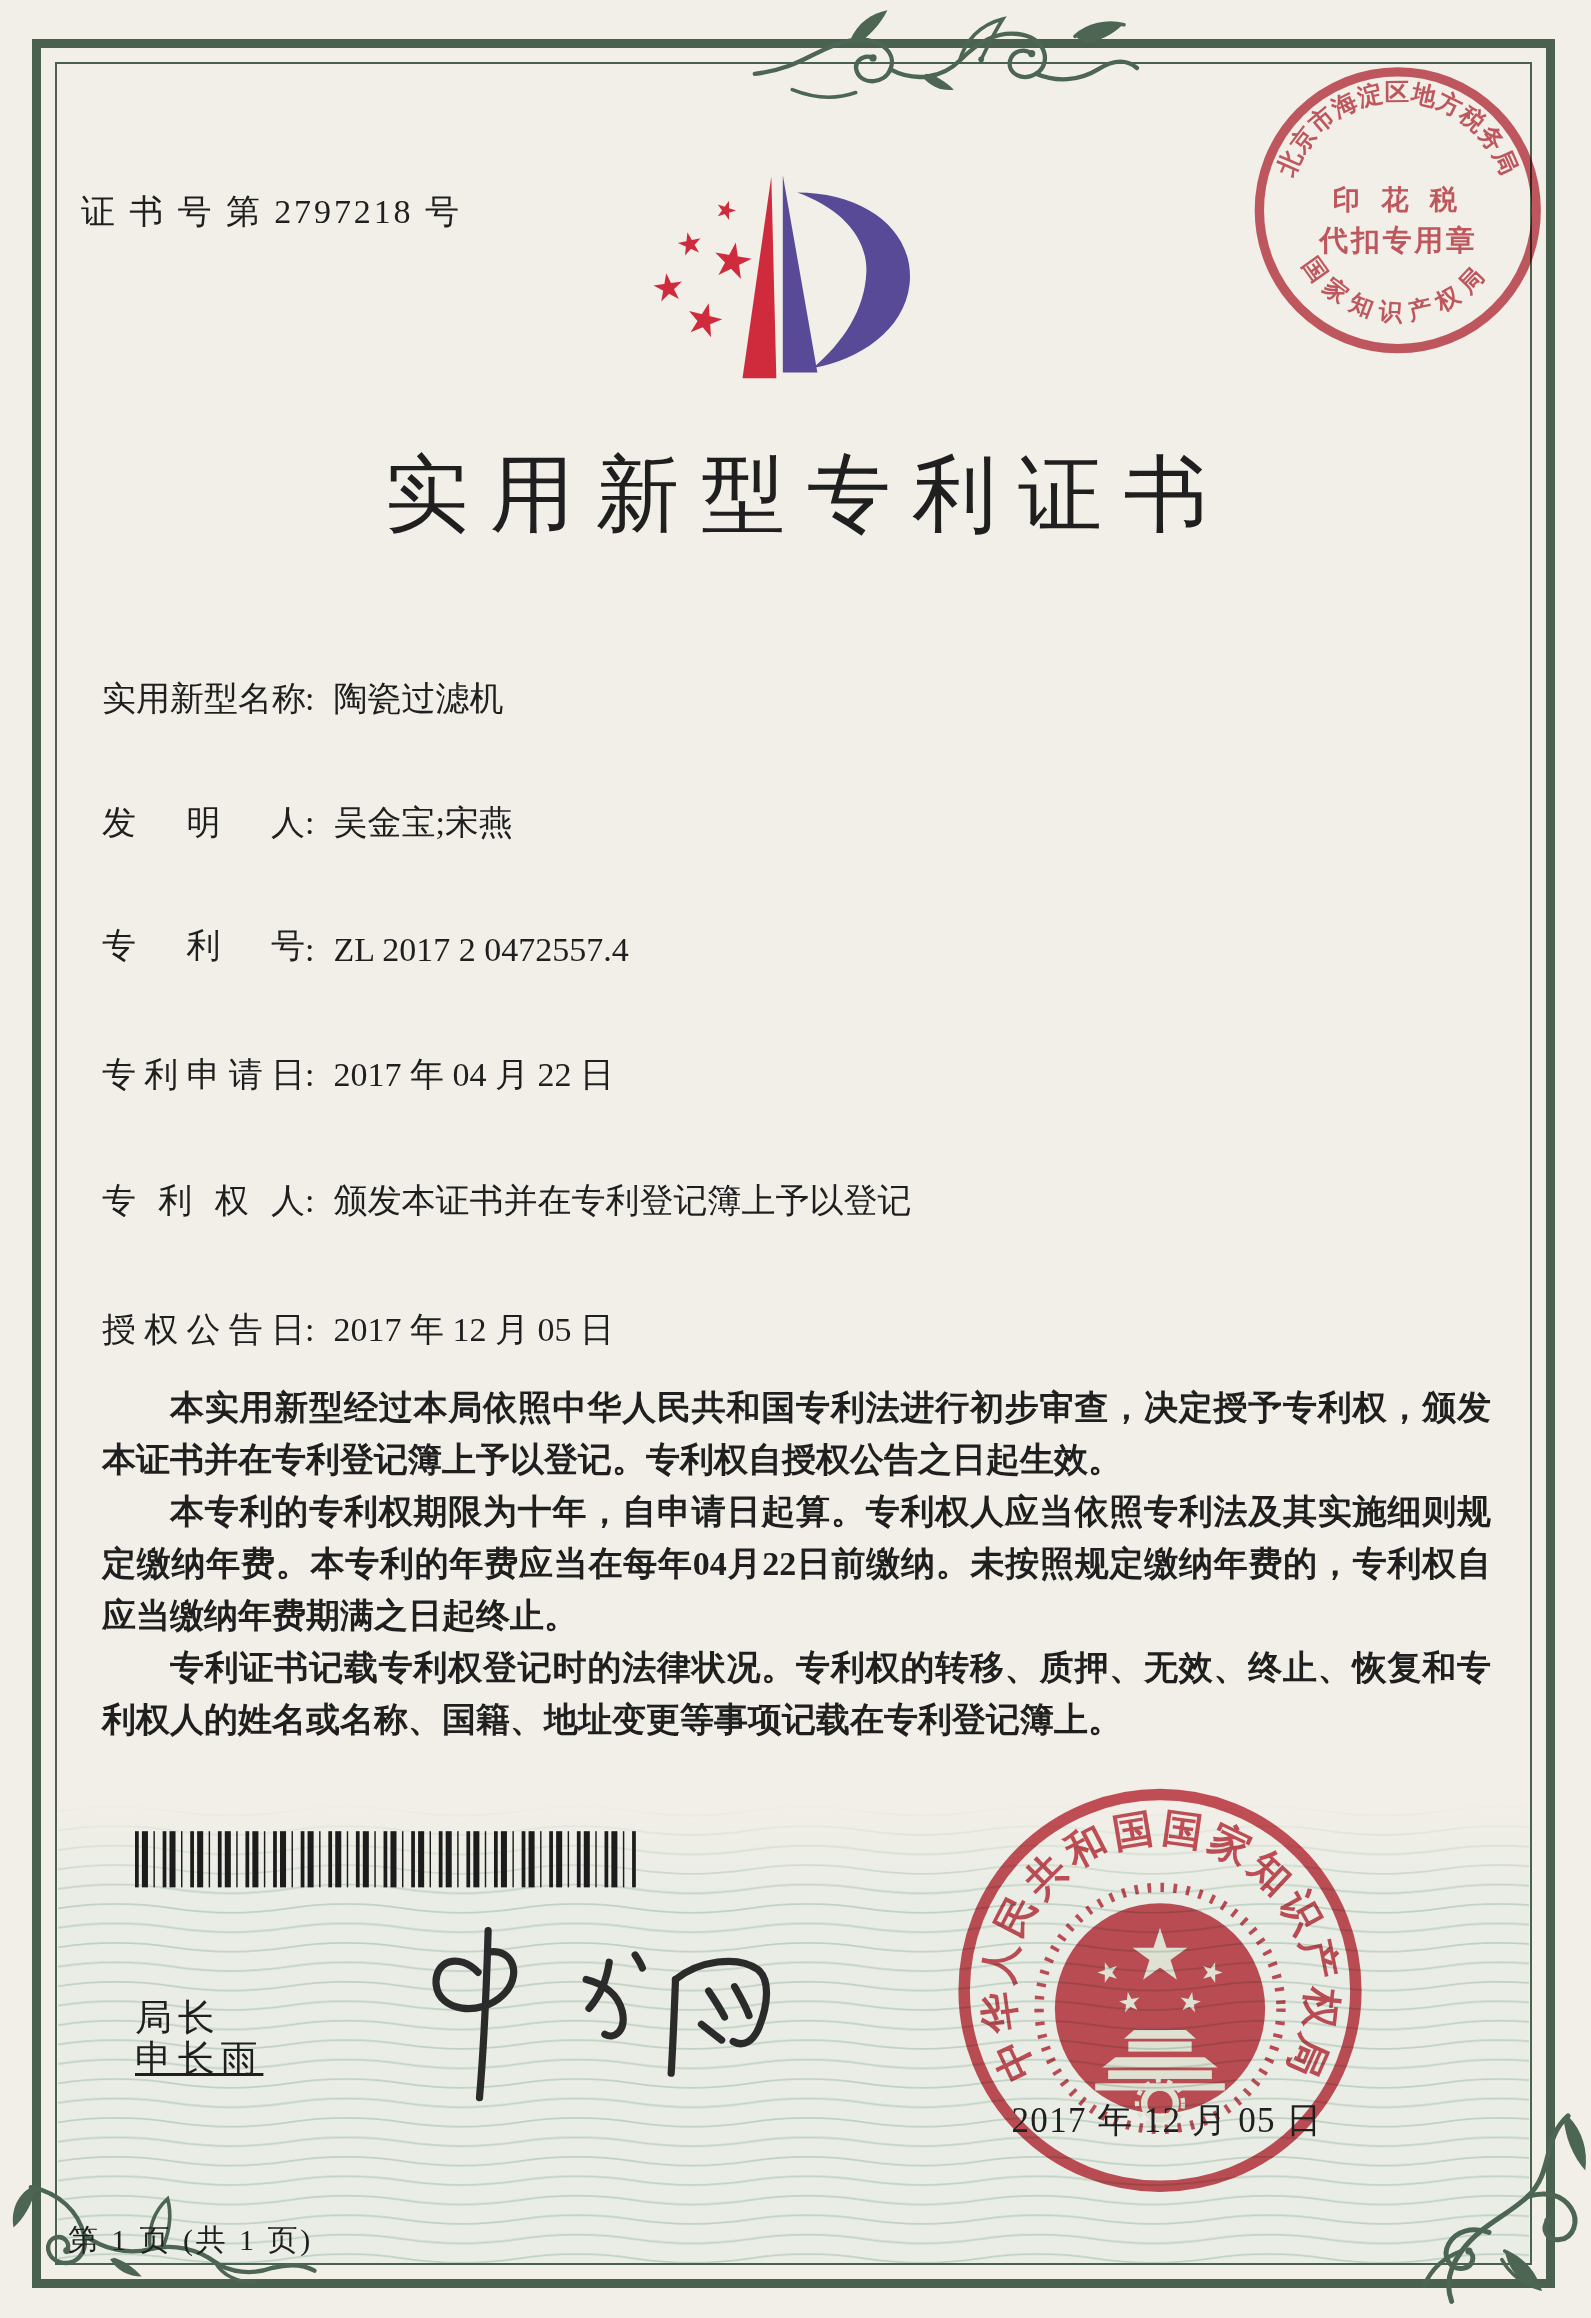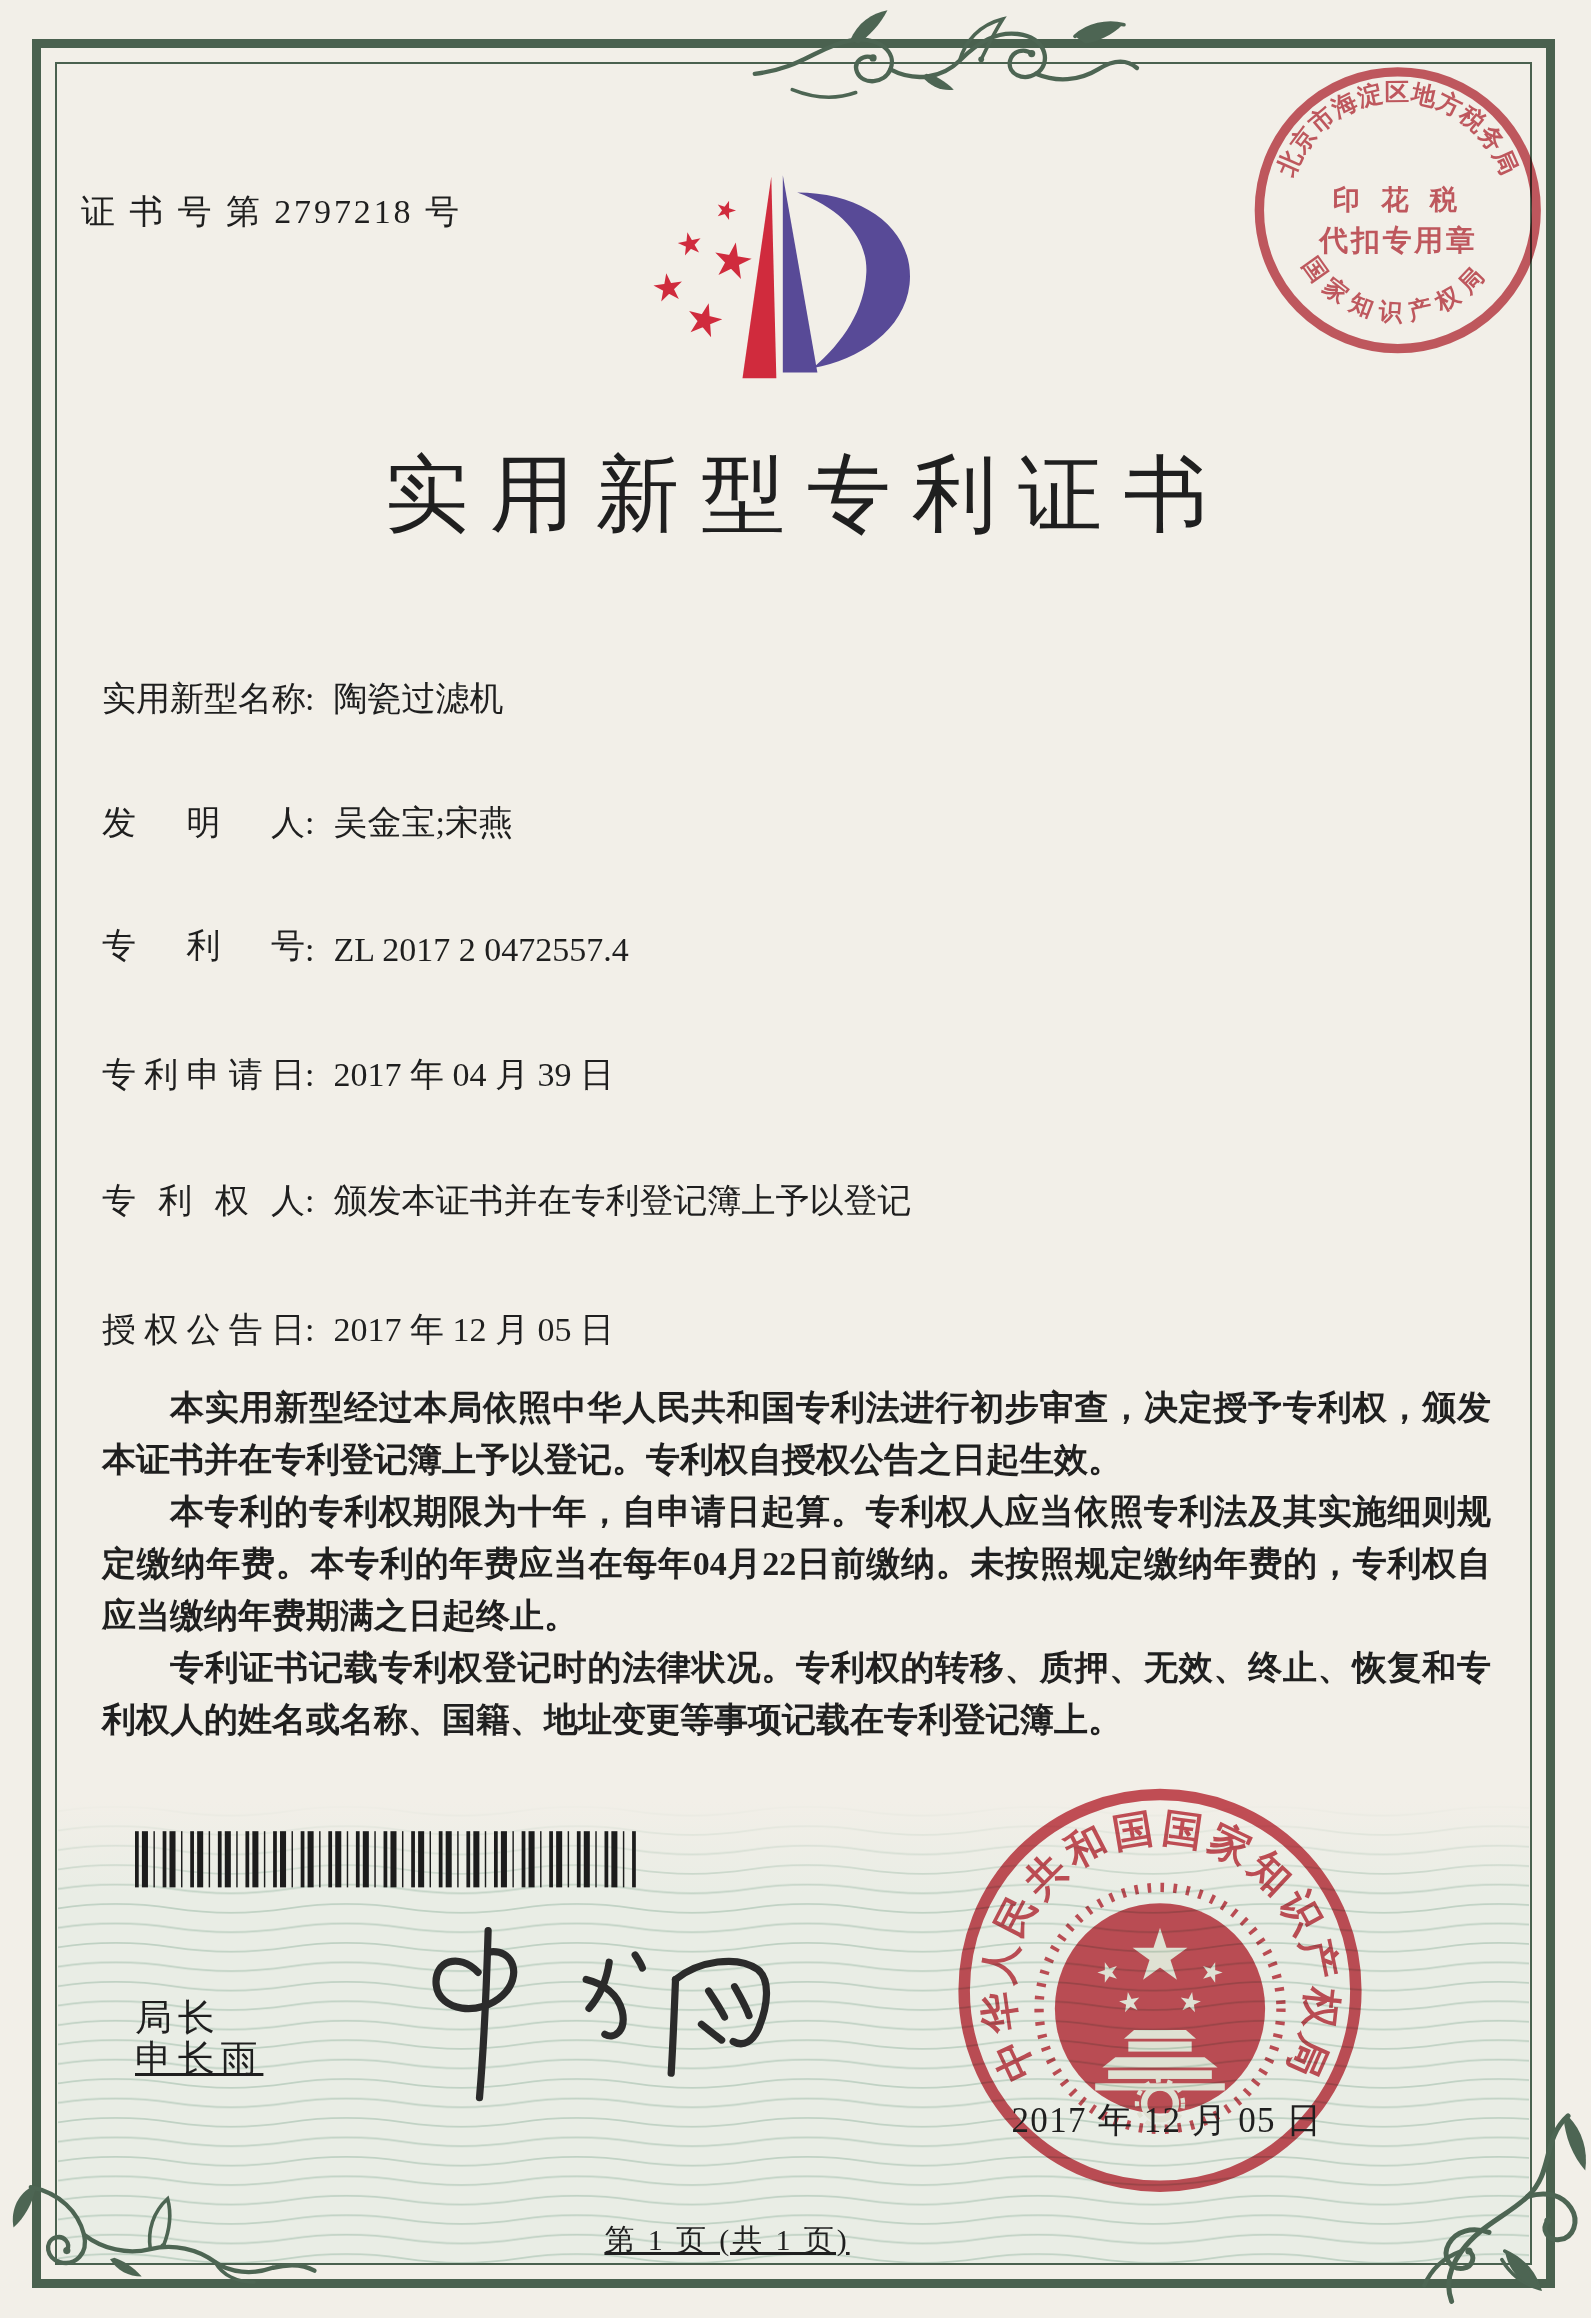--- a/index.html
+++ b/index.html
@@ -18,21 +18,21 @@
   .band-fade{left:58px;top:1801px;width:1471px;height:94px;background:linear-gradient(#f2efe8,rgba(242,239,232,0));z-index:2;}
   .cert-number{left:81px;top:189px;font-size:34px;letter-spacing:2.9px;z-index:4;}
   .title{left:0;top:438px;width:1592px;text-align:center;font-size:84px;font-weight:400;letter-spacing:21.6px;padding-left:21.6px;box-sizing:border-box;z-index:4;}
   .field-row{left:102px;width:1397px;font-size:34px;z-index:4;white-space:nowrap;}
   .jlabel{display:inline-flex;justify-content:space-between;width:203px;vertical-align:bottom;}
   .colon{margin-right:19px;}
   .paras{left:102px;top:1382px;width:1389px;font-size:34px;line-height:52px;text-align:justify;z-index:4;font-weight:bold;}
   .paras p{margin:0;text-indent:2em;}
   .signer{left:135px;font-size:37px;letter-spacing:5.8px;z-index:4;}
   .seal-date{left:958px;top:2097px;width:418px;text-align:center;font-size:35px;letter-spacing:1.4px;z-index:6;}
-  .footer{left:68px;top:2220px;width:1318px;text-align:center;font-size:30px;letter-spacing:2.9px;z-index:4;text-decoration:underline;}
+  .footer{left:68px;top:2220px;width:1318px;text-align:left;font-size:30px;letter-spacing:2.9px;z-index:4;}
   .stampwrap{mix-blend-mode:multiply;z-index:5;}
   svg{display:block;}
 </style>
 </head>
 <body>
 
 <div class="abs band">
   <svg width="1471" height="464" viewBox="0 0 2042 644">
     <defs>
       <pattern id="wv" width="320" height="27" patternUnits="userSpaceOnUse">
@@ -167,21 +167,21 @@
       <span>号</span>
     </span><span class="colon">:</span><span>ZL 2017 2 0472557.4</span>
 </div>
 <div class="abs field-row" style="top:1052px;">
   <span class="jlabel">
       <span>专</span>
       <span>利</span>
       <span>申</span>
       <span>请</span>
       <span>日</span>
-    </span><span class="colon">:</span><span>2017 年 04 月 39 日</span>
+    </span><span class="colon">:</span><span>2017 年 04 月 22 日</span>
 </div>
 <div class="abs field-row" style="top:1178px;">
   <span class="jlabel">
       <span>专</span>
       <span>利</span>
       <span>权</span>
       <span>人</span>
     </span><span class="colon">:</span><span>颁发本证书并在专利登记簿上予以登记</span>
 </div>
 <div class="abs field-row" style="top:1307px;">

